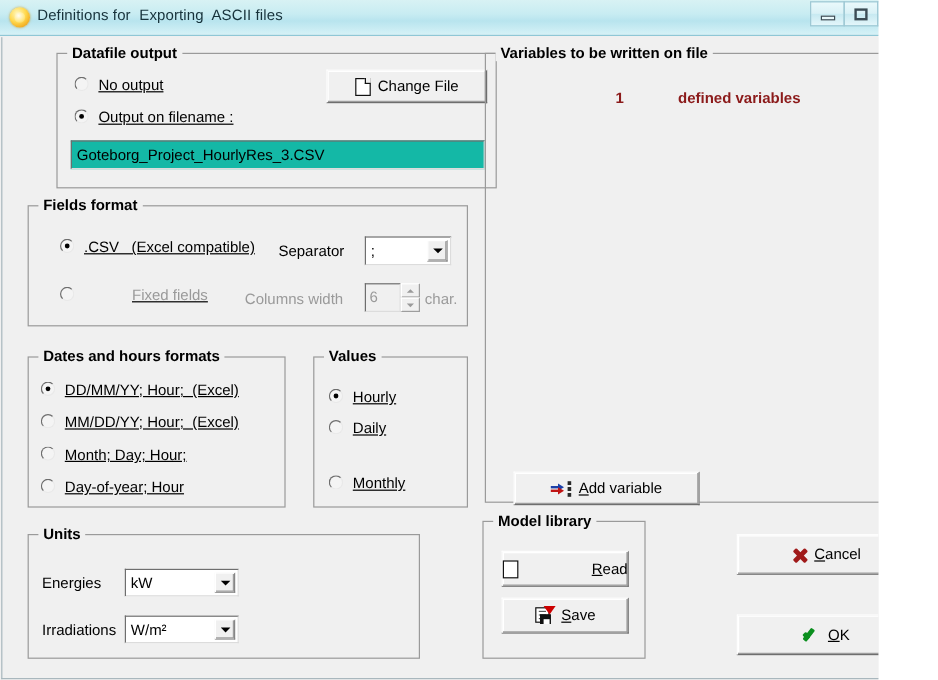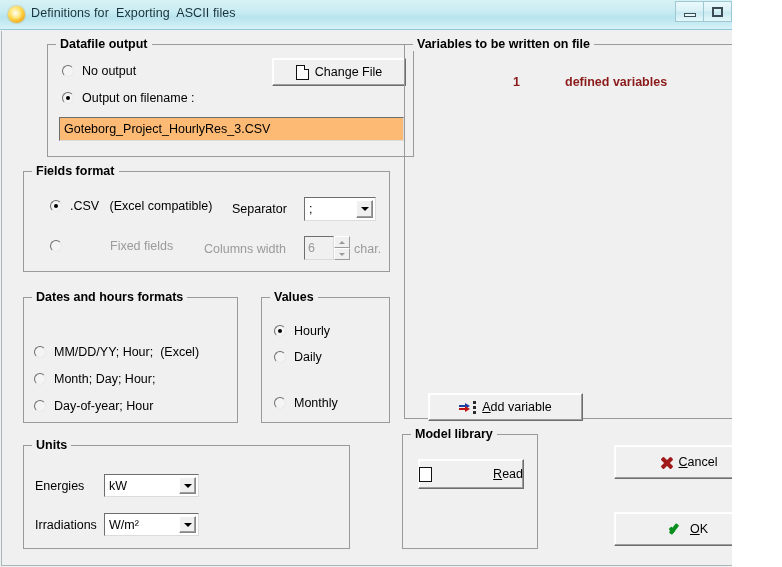--- a/index.html
+++ b/index.html
@@ -125,22 +125,23 @@
     font-size: 12.5px;
     font-weight: bold;
     color: #000000;
     white-space: pre;
   }
 
   
   .radio {
     position: absolute;
     display: flex;
-    align-items: center;
-    white-space: pre;
+    align-items: flex-start;
+    white-space: pre;
+    text-decoration: underline;
   }
   .radio .dot {
     position: relative;
     width: 12px; height: 12px;
     border-radius: 50%;
     background: #f4f4f4;
     border: 1px solid #848484;
     border-top-color: #6d6d6d;
     border-left-color: #6d6d6d;
     border-bottom-color: #e9e9e9;
@@ -181,21 +182,21 @@
     box-sizing: border-box;
     cursor: default;
     white-space: pre;
   }
   .btn .blabel { margin-left: 6px; }
   .btn u { text-decoration: underline; }
 
   
   .textbox {
     position: absolute;
-    background: #fdba74;
+    background: #14b8a6;
     border: 1px solid #848484;
     border-top-color: #6e6e6e;
     border-left-color: #6e6e6e;
     border-right-color: #dcdcdc;
     border-bottom-color: #dcdcdc;
     box-sizing: border-box;
     font-size: 12.5px;
     color: #000;
     display: flex;
     align-items: center;
@@ -525,20 +526,24 @@
             </div>
         </div>
       </div>
 
       <div class="label dim" style="left:330px; top:70px;">char.</div>
     </div>
 
     <div class="group" style="left:21px; top:266px; width:215px; height:126px;">
       <div class="legend thin">Dates and hours formats</div>
 
+      <div class="radio" style="left:10px; top:20px;">
+        <span class="dot on"></span>
+        <span class="rlabel">DD/MM/YY; Hour;  (Excel)</span>
+      </div>
       <div class="radio" style="left:10px; top:47px;">
         <span class="dot"></span>
         <span class="rlabel">MM/DD/YY; Hour;  (Excel)</span>
       </div>
       <div class="radio" style="left:10px; top:74px;">
         <span class="dot"></span>
         <span class="rlabel">Month; Day; Hour;</span>
       </div>
       <div class="radio" style="left:10px; top:101px;">
         <span class="dot"></span>
@@ -602,20 +607,28 @@
     <div class="group" style="left:400px; top:403px; width:136px; height:115px;">
       <div class="legend">Model library</div>
 
       <div class="btn" style="left:15px; top:24px; width:106px; height:30px;justify-content:space-between;">
         <span class="ic ic-doclines glow">
           
         </span>
         <span class="blabel"><u>R</u><span>ead</span></span>
       </div>
 
+      <div class="btn" style="left:15px; top:63px; width:106px; height:30px;">
+        <span class="ic ic-save">
+          <span class="pg"><i></i><i></i><i></i><i></i></span>
+          <span class="dsk"></span>
+          <span class="arw"></span>
+        </span>
+        <span class="blabel"><u>S</u><span>ave</span></span>
+      </div>
     </div>
 
     <div class="btn" style="left:612px; top:414px; width:148px; height:34px;">
       <span class="ic ic-x"></span>
       <span class="blabel"><u>C</u><span>ancel</span></span>
     </div>
 
     <div class="btn" style="left:612px; top:481px; width:148px; height:34px;">
       <span class="ic ic-check"></span>
       <span class="blabel"><u>O</u><span>K</span></span>

